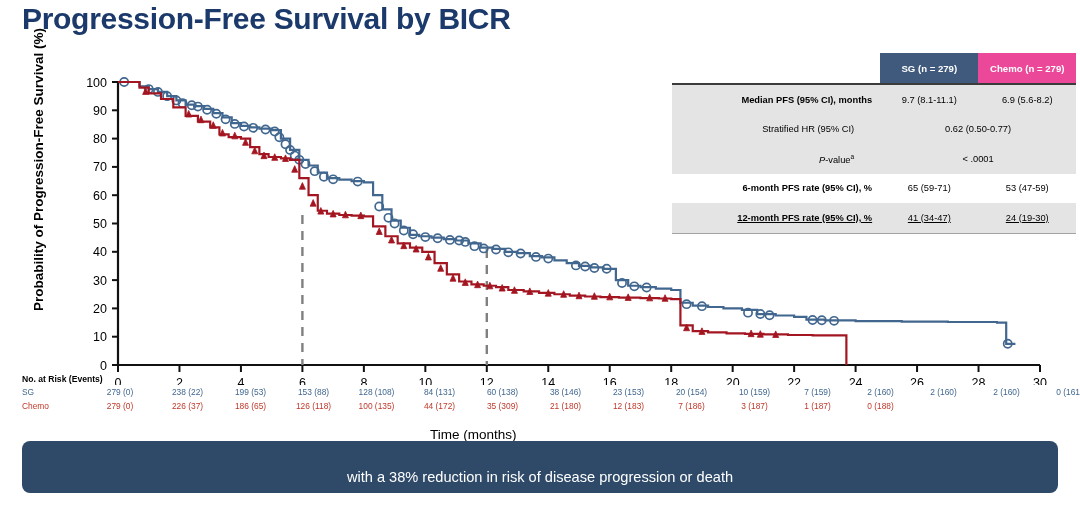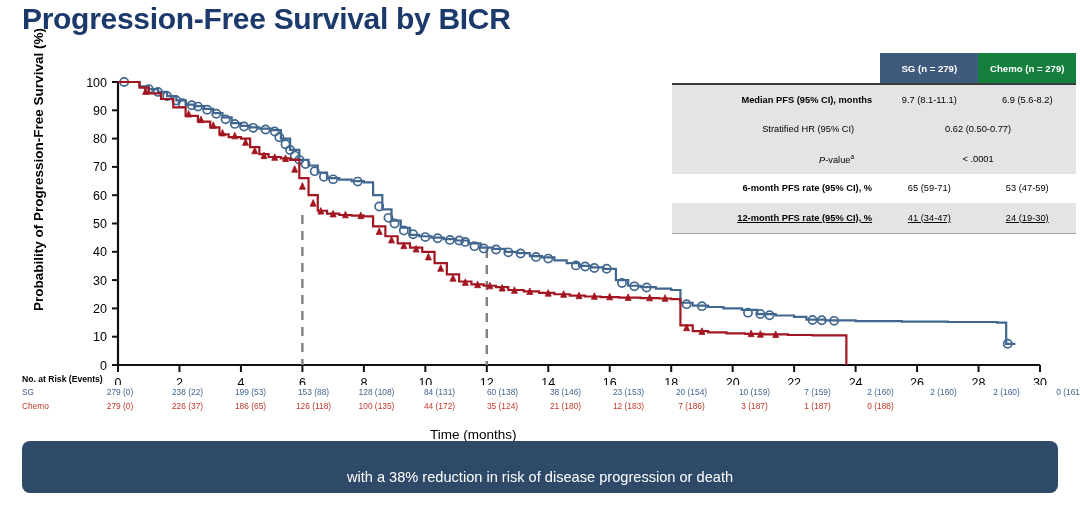--- a/index.html
+++ b/index.html
@@ -15,21 +15,21 @@
   }
   
   #stats-table{
     position:absolute;left:672px;top:53px;width:404px;
     border-collapse:collapse;font-size:9.3px;
   }
   #stats-table td,#stats-table th{padding:5px;margin:0;}
   .sth{height:20px;color:#fff;font-weight:bold;font-size:9.6px;text-align:center;vertical-align:middle;}
   .sth.blank{background:transparent;}
   .sth.sg{background:#3f5a7d;}
-  .sth.chemo{background:#15803d;}
+  .sth.chemo{background:#ec4899;}
   .srow td{height:19.5px;vertical-align:middle;}
   .srow.shade td{background:#e4e4e4;}
   .srow.plain td{background:#ffffff;}
   .slabel{text-align:right;padding-right:8px !important;font-weight:bold;white-space:nowrap;}
   .slabel.indent{font-weight:normal;padding-right:26px !important;}
   .sval{text-align:center;white-space:nowrap;}
   .topline td{border-top:2px solid #3b3b3b;}
   .botline td{border-bottom:1px solid #a3a3a3;text-decoration:underline;}
   .pv-italic{font-style:italic;}
   sup{font-size:6.5px;vertical-align:super;}
@@ -297,21 +297,21 @@
           <td class="rcell" style="width: 63px;">0 (161)</td>
         </tr>
         <tr class="row-chemo">
           <td class="rlabel">Chemo</td>
           <td class="rcell" style="width: 72px;">279 (0)</td>
           <td class="rcell" style="width: 63px;">226 (37)</td>
           <td class="rcell" style="width: 63px;">186 (65)</td>
           <td class="rcell" style="width: 63px;">126 (118)</td>
           <td class="rcell" style="width: 63px;">100 (135)</td>
           <td class="rcell" style="width: 63px;">44 (172)</td>
-          <td class="rcell" style="width: 63px;">35 (124)</td>
+          <td class="rcell" style="width: 63px;">35 (309)</td>
           <td class="rcell" style="width: 63px;">21 (180)</td>
           <td class="rcell" style="width: 63px;">12 (183)</td>
           <td class="rcell" style="width: 63px;">7 (186)</td>
           <td class="rcell" style="width: 63px;">3 (187)</td>
           <td class="rcell" style="width: 63px;">1 (187)</td>
           <td class="rcell" style="width: 63px;">0 (188)</td>
           <td class="rcell" style="width: 63px;"></td>
           <td class="rcell" style="width: 63px;"></td>
           <td class="rcell" style="width: 63px;"></td>
         </tr>

